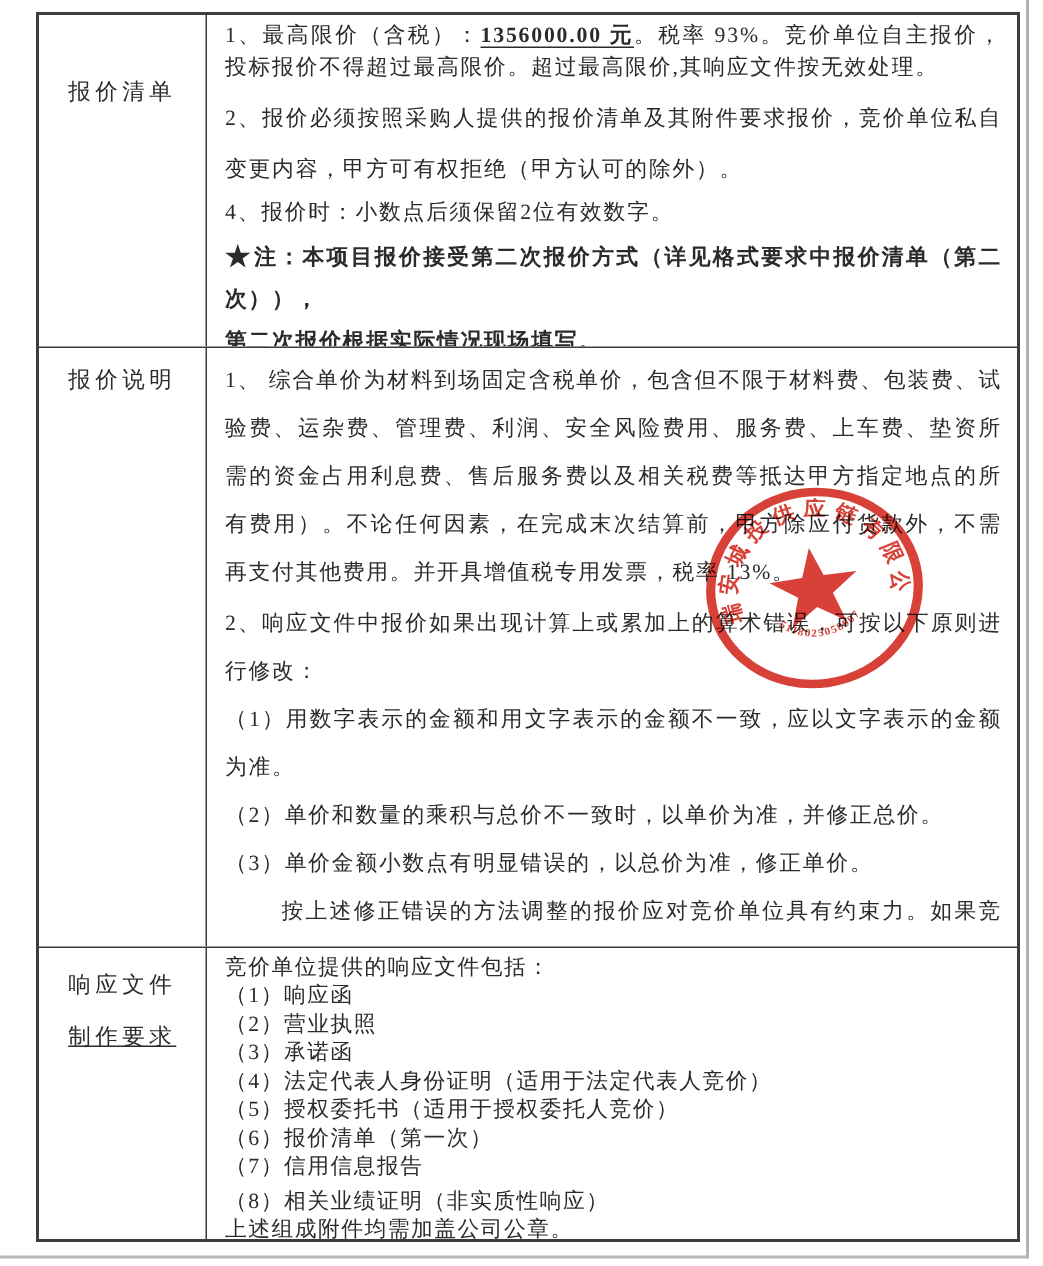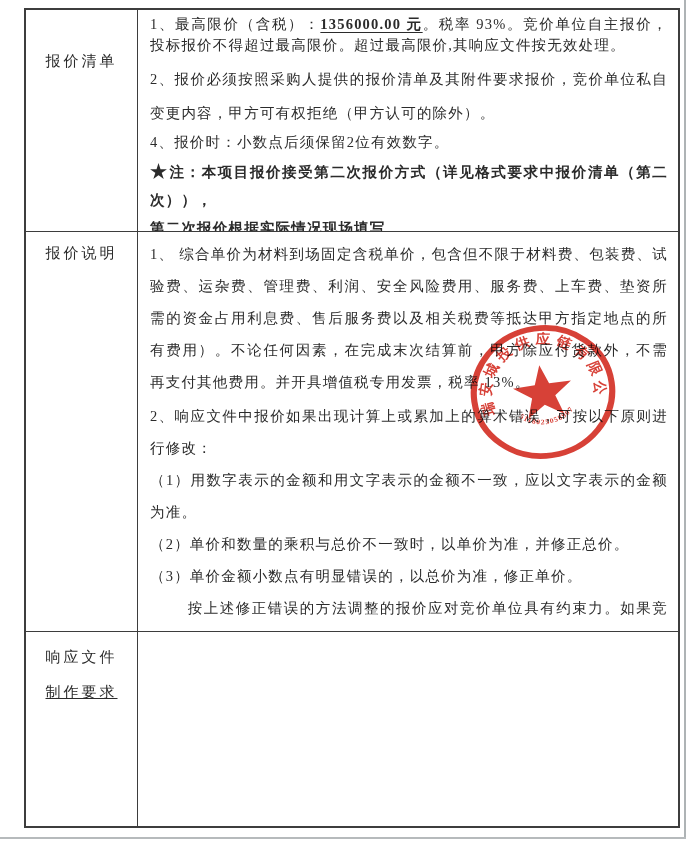--- a/index.html
+++ b/index.html
@@ -103,20 +103,32 @@
         <p class="r2-p6">按上述修正错误的方法调整的报价应对竞价单位具有约束力。如果竞价单位不接受修正后的价格，其响应文件无效处理（即废标）。</p>
 
       </div>
     </div>
 
     <div class="t-row">
       <div class="label-cell lbl-r3">
         <div class="lbl-line1">响应文件</div>
         <div class="lbl-line2">制作要求</div>
       </div>
+      <div class="content-cell r3">
+        <p>竞价单位提供的响应文件包括：</p>
+        <div>（1）响应函</div>
+        <div>（2）营业执照</div>
+        <div>（3）承诺函</div>
+        <div>（4）法定代表人身份证明（适用于法定代表人竞价）</div>
+        <div>（5）授权委托书（适用于授权委托人竞价）</div>
+        <div>（6）报价清单（第一次）</div>
+        <div>（7）信用信息报告</div>
+        <div class="r3-item8">（8）相关业绩证明（非实质性响应）</div>
+        <p>上述组成附件均需加盖公司公章。</p>
+      </div>
     </div>
 
   </div>
 
   <svg class="seal" viewBox="0 0 200 200" preserveAspectRatio="none" aria-hidden="true">
     <defs>
       <path id="sealTopArc" d="M 36.1 123.3 A 68 68 0 1 1 163.9 123.3" fill="none"></path>
       <path id="sealBottomArc" d="M 62 128 A 50 50 0 0 0 138 128" fill="none"></path>
     </defs>
     <circle cx="100" cy="100" r="90" fill="none" stroke="#d43026" stroke-width="8"></circle>

